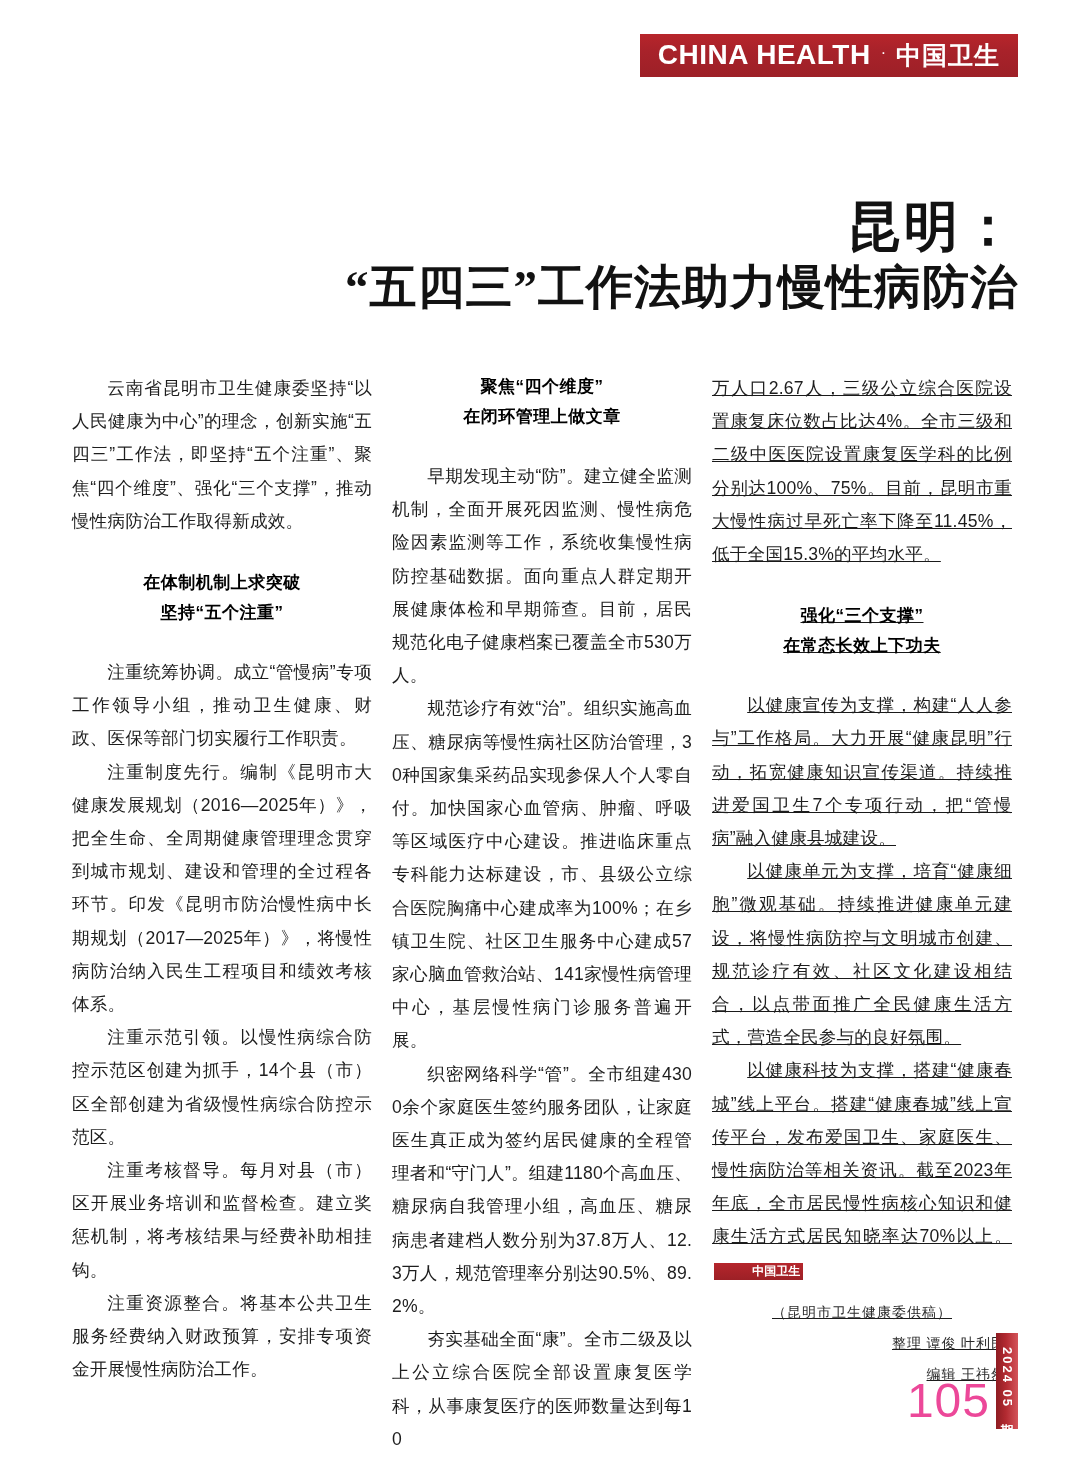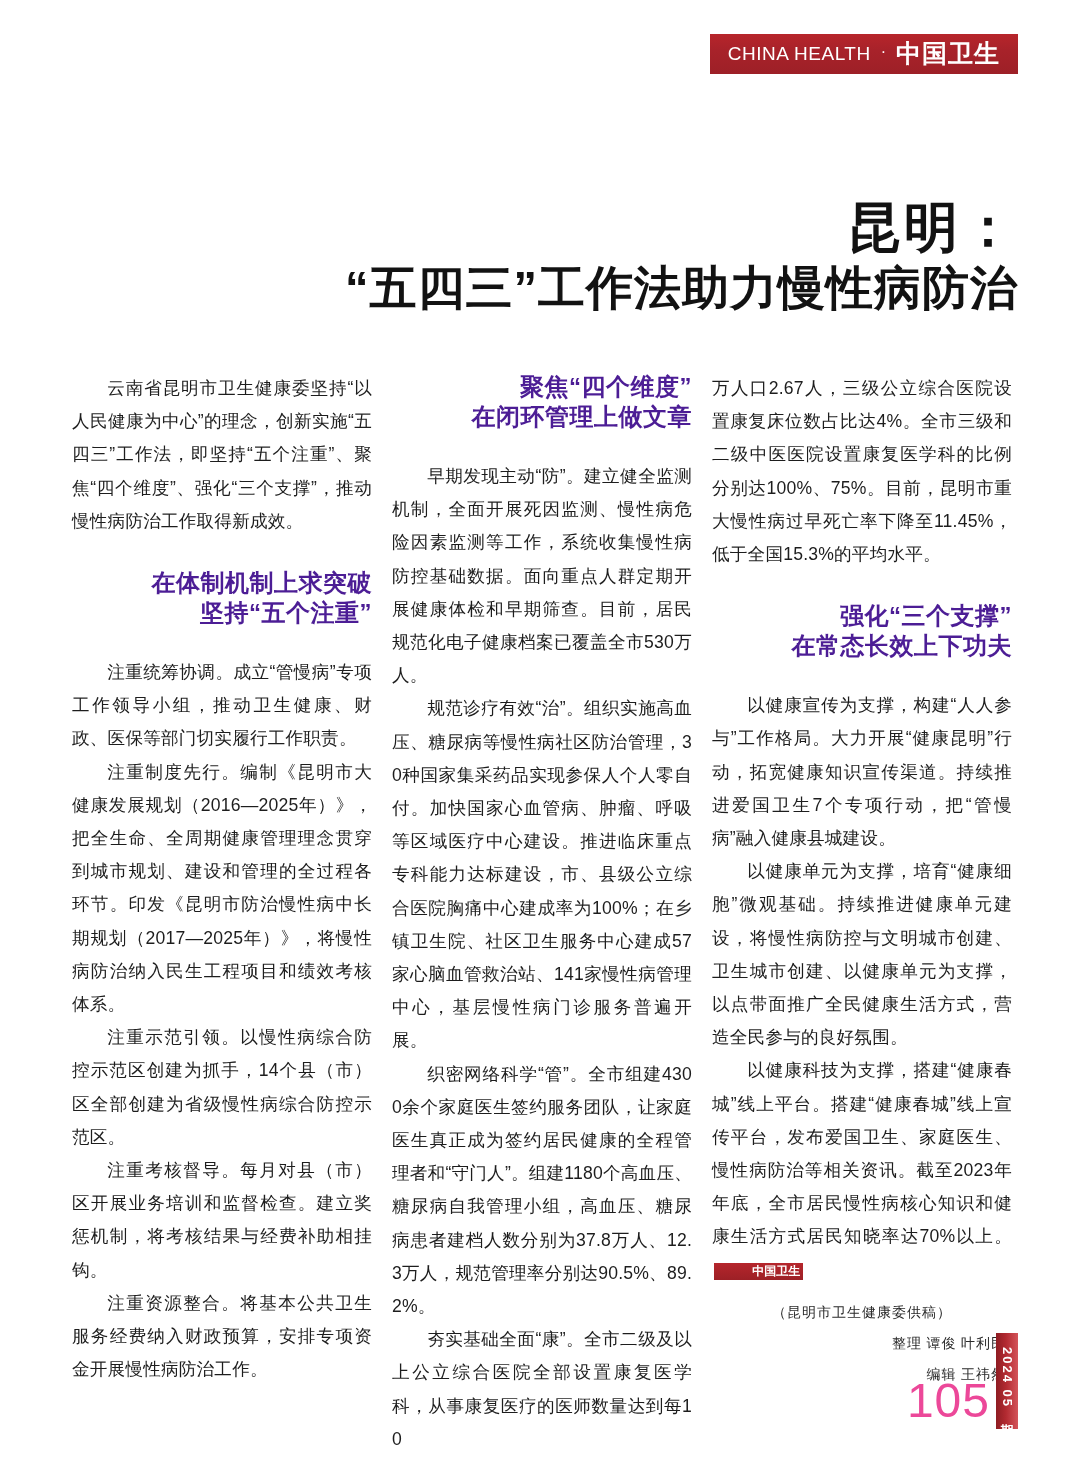--- a/index.html
+++ b/index.html
@@ -23,22 +23,22 @@
     right: 62px;
     background: linear-gradient(180deg, #b7252b 0%, #a8222a 40%, #9d2027 100%);
     padding: 7px 18px 8px 18px;
     display: flex;
     align-items: center;
     gap: 10px;
     box-shadow: 0 0 0 0 rgba(0,0,0,0);
   }
   .masthead-en {
     color: #ffffff;
-    font-size: 19px;
-    font-weight: normal;
+    font-size: 28px;
+    font-weight: bold;
     letter-spacing: 0.5px;
     line-height: 1;
     white-space: nowrap;
   }
   .masthead-dot {
     color: #ffffff;
     font-size: 16px;
     line-height: 1;
     position: relative;
     top: -2px;
@@ -53,20 +53,21 @@
   }
 
   
   .headline {
     position: absolute;
     top: 196px;
     left: 60px;
     right: 62px;
     text-align: right;
     color: #121212;
+    font-family: Liberation Serif, serif;
   }
   .headline-line1 {
     font-size: 54px;
     font-weight: bold;
     line-height: 1.18;
     letter-spacing: 3px;
   }
   .headline-line2 {
     font-size: 47px;
     font-weight: bold;
@@ -81,43 +82,43 @@
     top: 372px;
     left: 72px;
     width: 940px;
     display: flex;
     gap: 20px;
   }
   .col {
     width: 300px;
     flex: 0 0 300px;
   }
-  .col.col-3 { width: 300px; flex: 0 0 300px; }
+  .col.col-3 { width: 300px; flex: 0 0 300px; text-decoration: underline; }
 
   .para {
     font-size: 17.6px;
     line-height: 33.2px;
     text-align: justify;
     text-align-last: left;
     text-justify: inter-ideograph;
     margin: 0 0 0 0;
     text-indent: 2em;
     letter-spacing: 0.2px;
     color: #1d1d1d;
     word-break: break-all;
   }
   .para.noindent { text-indent: 0; }
 
   .subhead {
-    text-align: right;
-    font-weight: bold;
-    font-size: 24px;
+    text-align: center;
+    font-weight: bold;
+    font-size: 17px;
     line-height: 30px;
     letter-spacing: 0.5px;
-    color: #4c1d95;
+    color: #000000;
   }
   .subhead-block {
     margin: 30px 0 28px 0;
   }
   .subhead-block.tight-top { margin-top: 0; }
 
   
   .endmark {
     display: inline-block;
     background: linear-gradient(180deg, #b6262c 0%, #9c2026 100%);
@@ -226,21 +227,21 @@
 
   <div class="col col-3">
     <p class="para noindent">万人口2.67人，三级公立综合医院设置康复床位数占比达4%。全市三级和二级中医医院设置康复医学科的比例分别达100%、75%。目前，昆明市重大慢性病过早死亡率下降至11.45%，低于全国15.3%的平均水平。</p>
 
     <div class="subhead-block">
       <div class="subhead">强化“三个支撑”</div>
       <div class="subhead">在常态长效上下功夫</div>
     </div>
 
     <p class="para">以健康宣传为支撑，构建“人人参与”工作格局。大力开展“健康昆明”行动，拓宽健康知识宣传渠道。持续推进爱国卫生7个专项行动，把“管慢病”融入健康县城建设。</p>
-    <p class="para">以健康单元为支撑，培育“健康细胞”微观基础。持续推进健康单元建设，将慢性病防控与文明城市创建、卫生城市创建、以健康单元为支撑，以点带面推广全民健康生活方式，营造全民参与的良好氛围。</p>
+    <p class="para">以健康单元为支撑，培育“健康细胞”微观基础。持续推进健康单元建设，将慢性病防控与文明城市创建、规范诊疗有效、社区文化建设相结合，以点带面推广全民健康生活方式，营造全民参与的良好氛围。</p>
     <p class="para"><span>以健康科技为支撑，搭建“健康春城”线上平台。搭建“健康春城”线上宣传平台，发布爱国卫生、家庭医生、慢性病防治等相关资讯。截至2023年年底，全市居民慢性病核心知识和健康生活方式居民知晓率达70%以上。</span><span class="endmark">中国卫生</span></p>
 
     <div class="byline">
       <div class="byline-source">（昆明市卫生健康委供稿）</div>
       <div class="byline-credit">整理 谭俊 叶利民</div>
       <div class="byline-credit">编辑 王祎然</div>
     </div>
   </div>
 
 </div>

